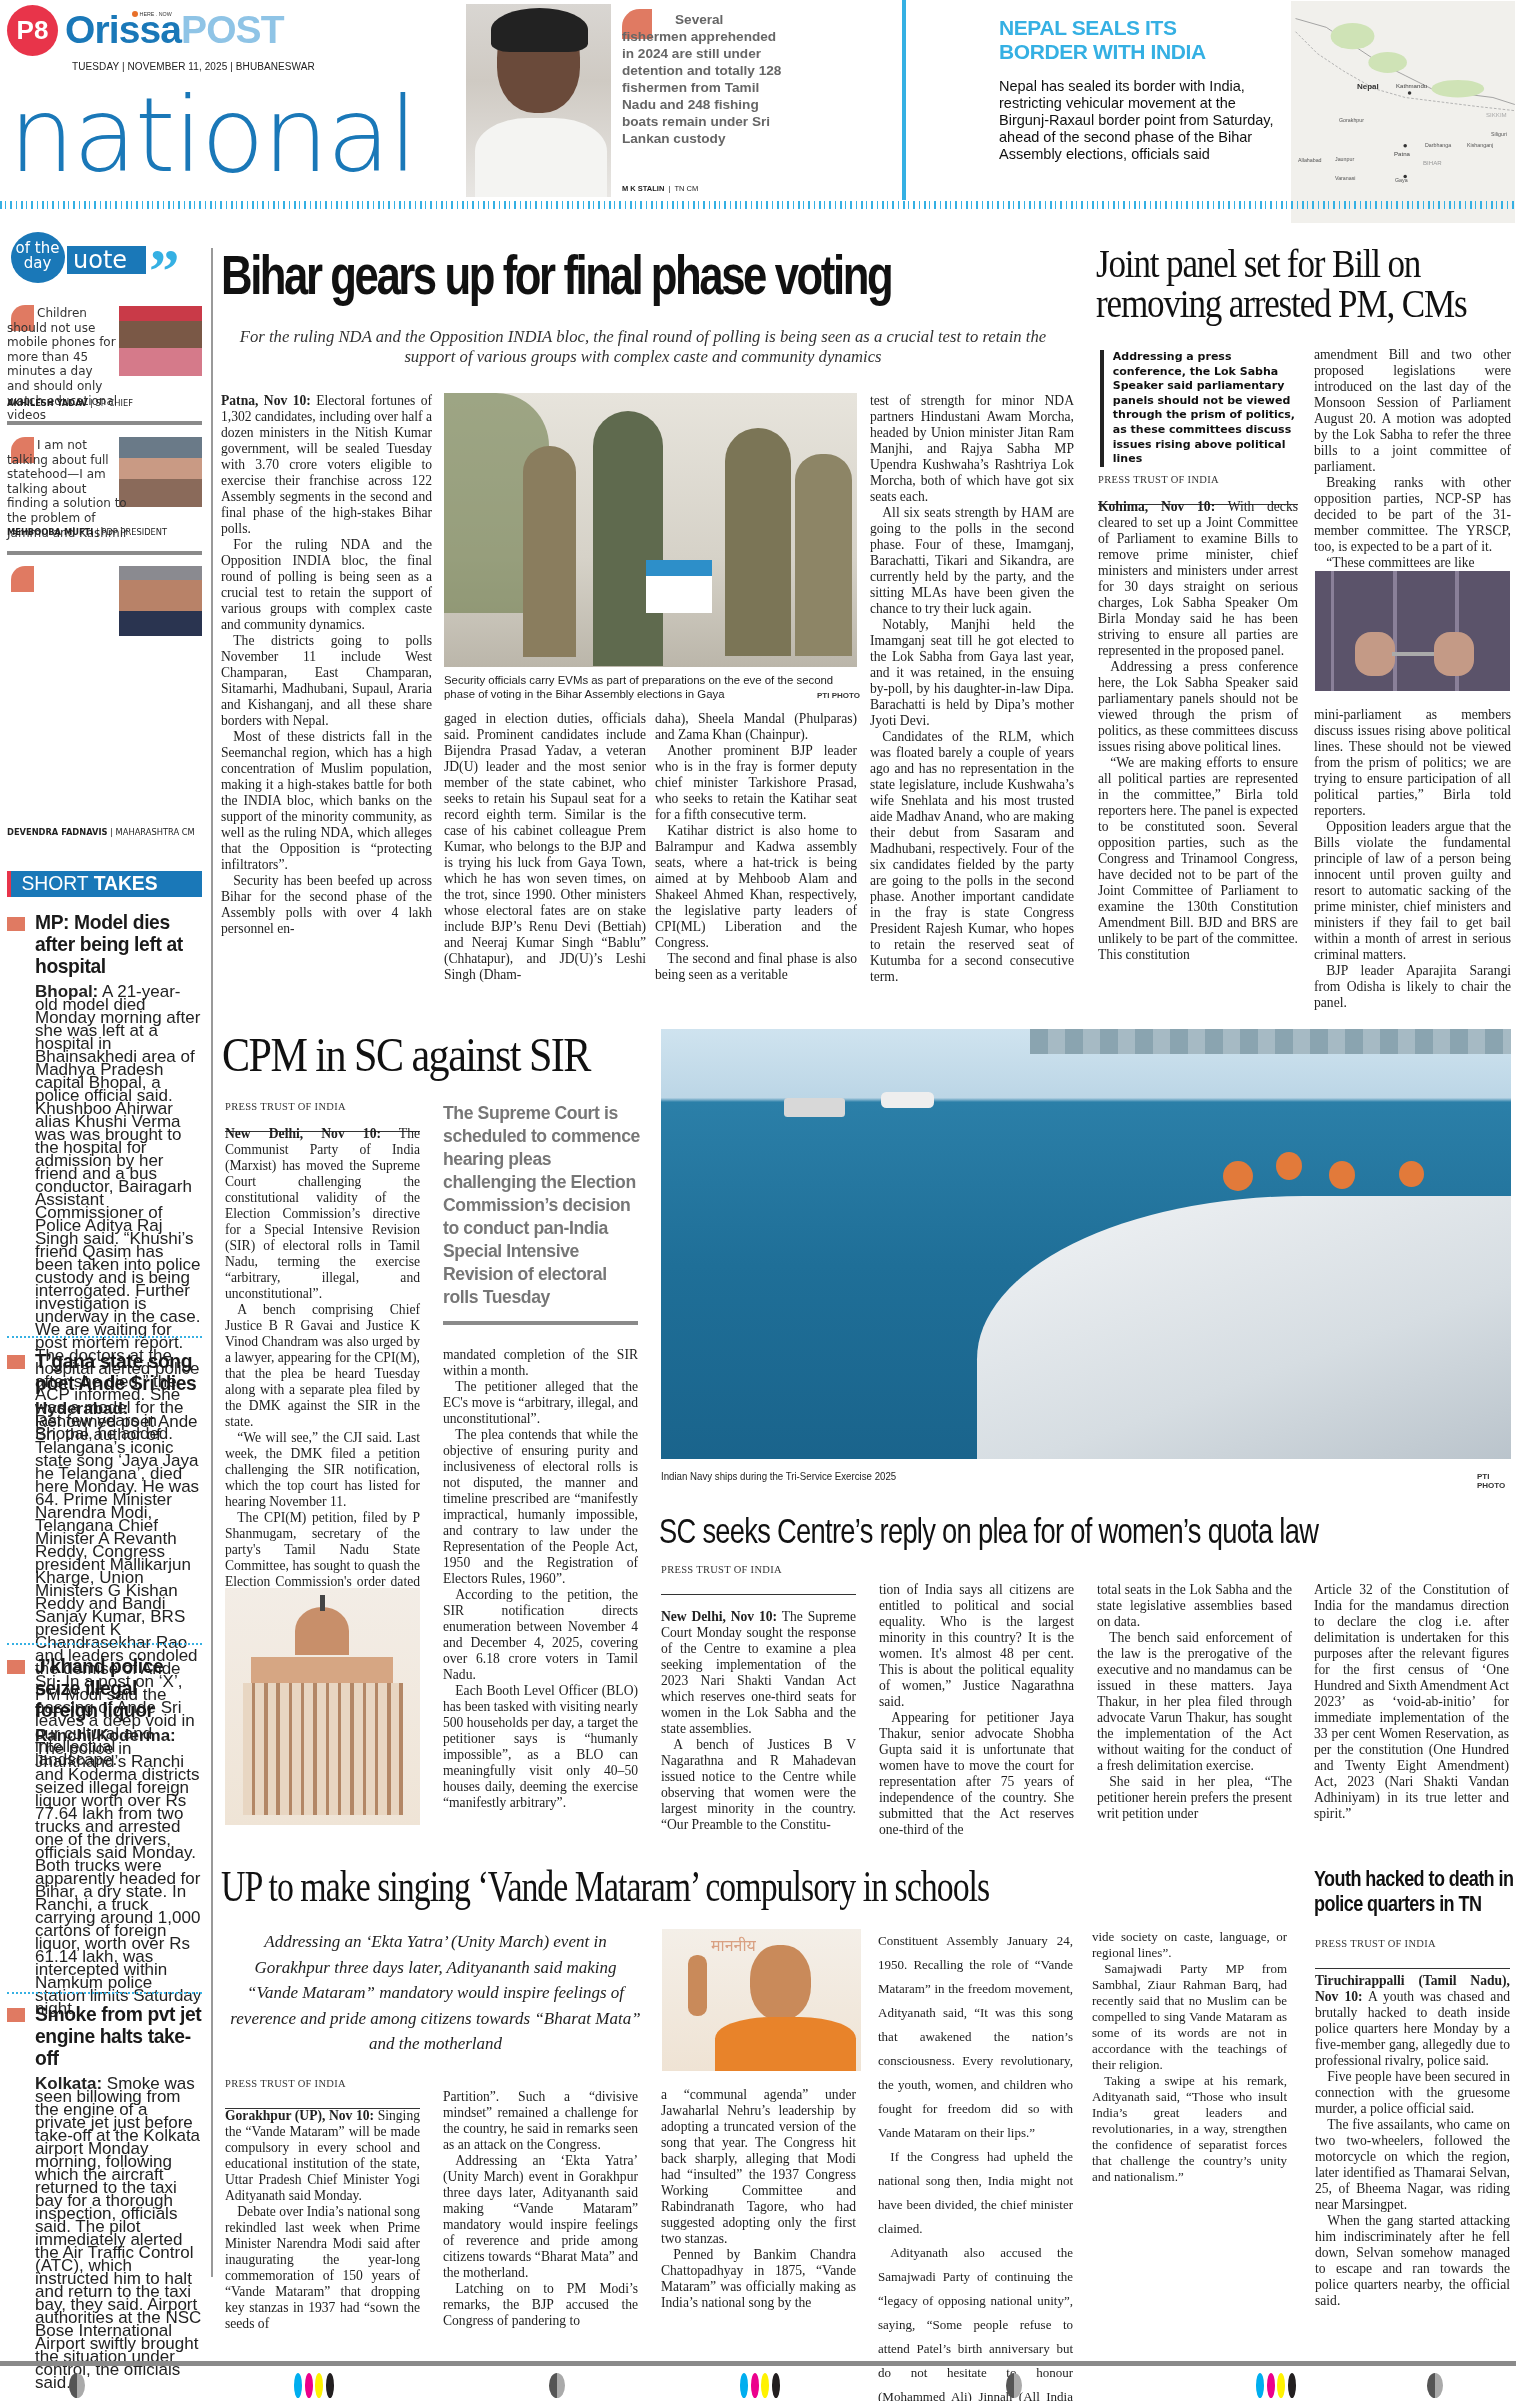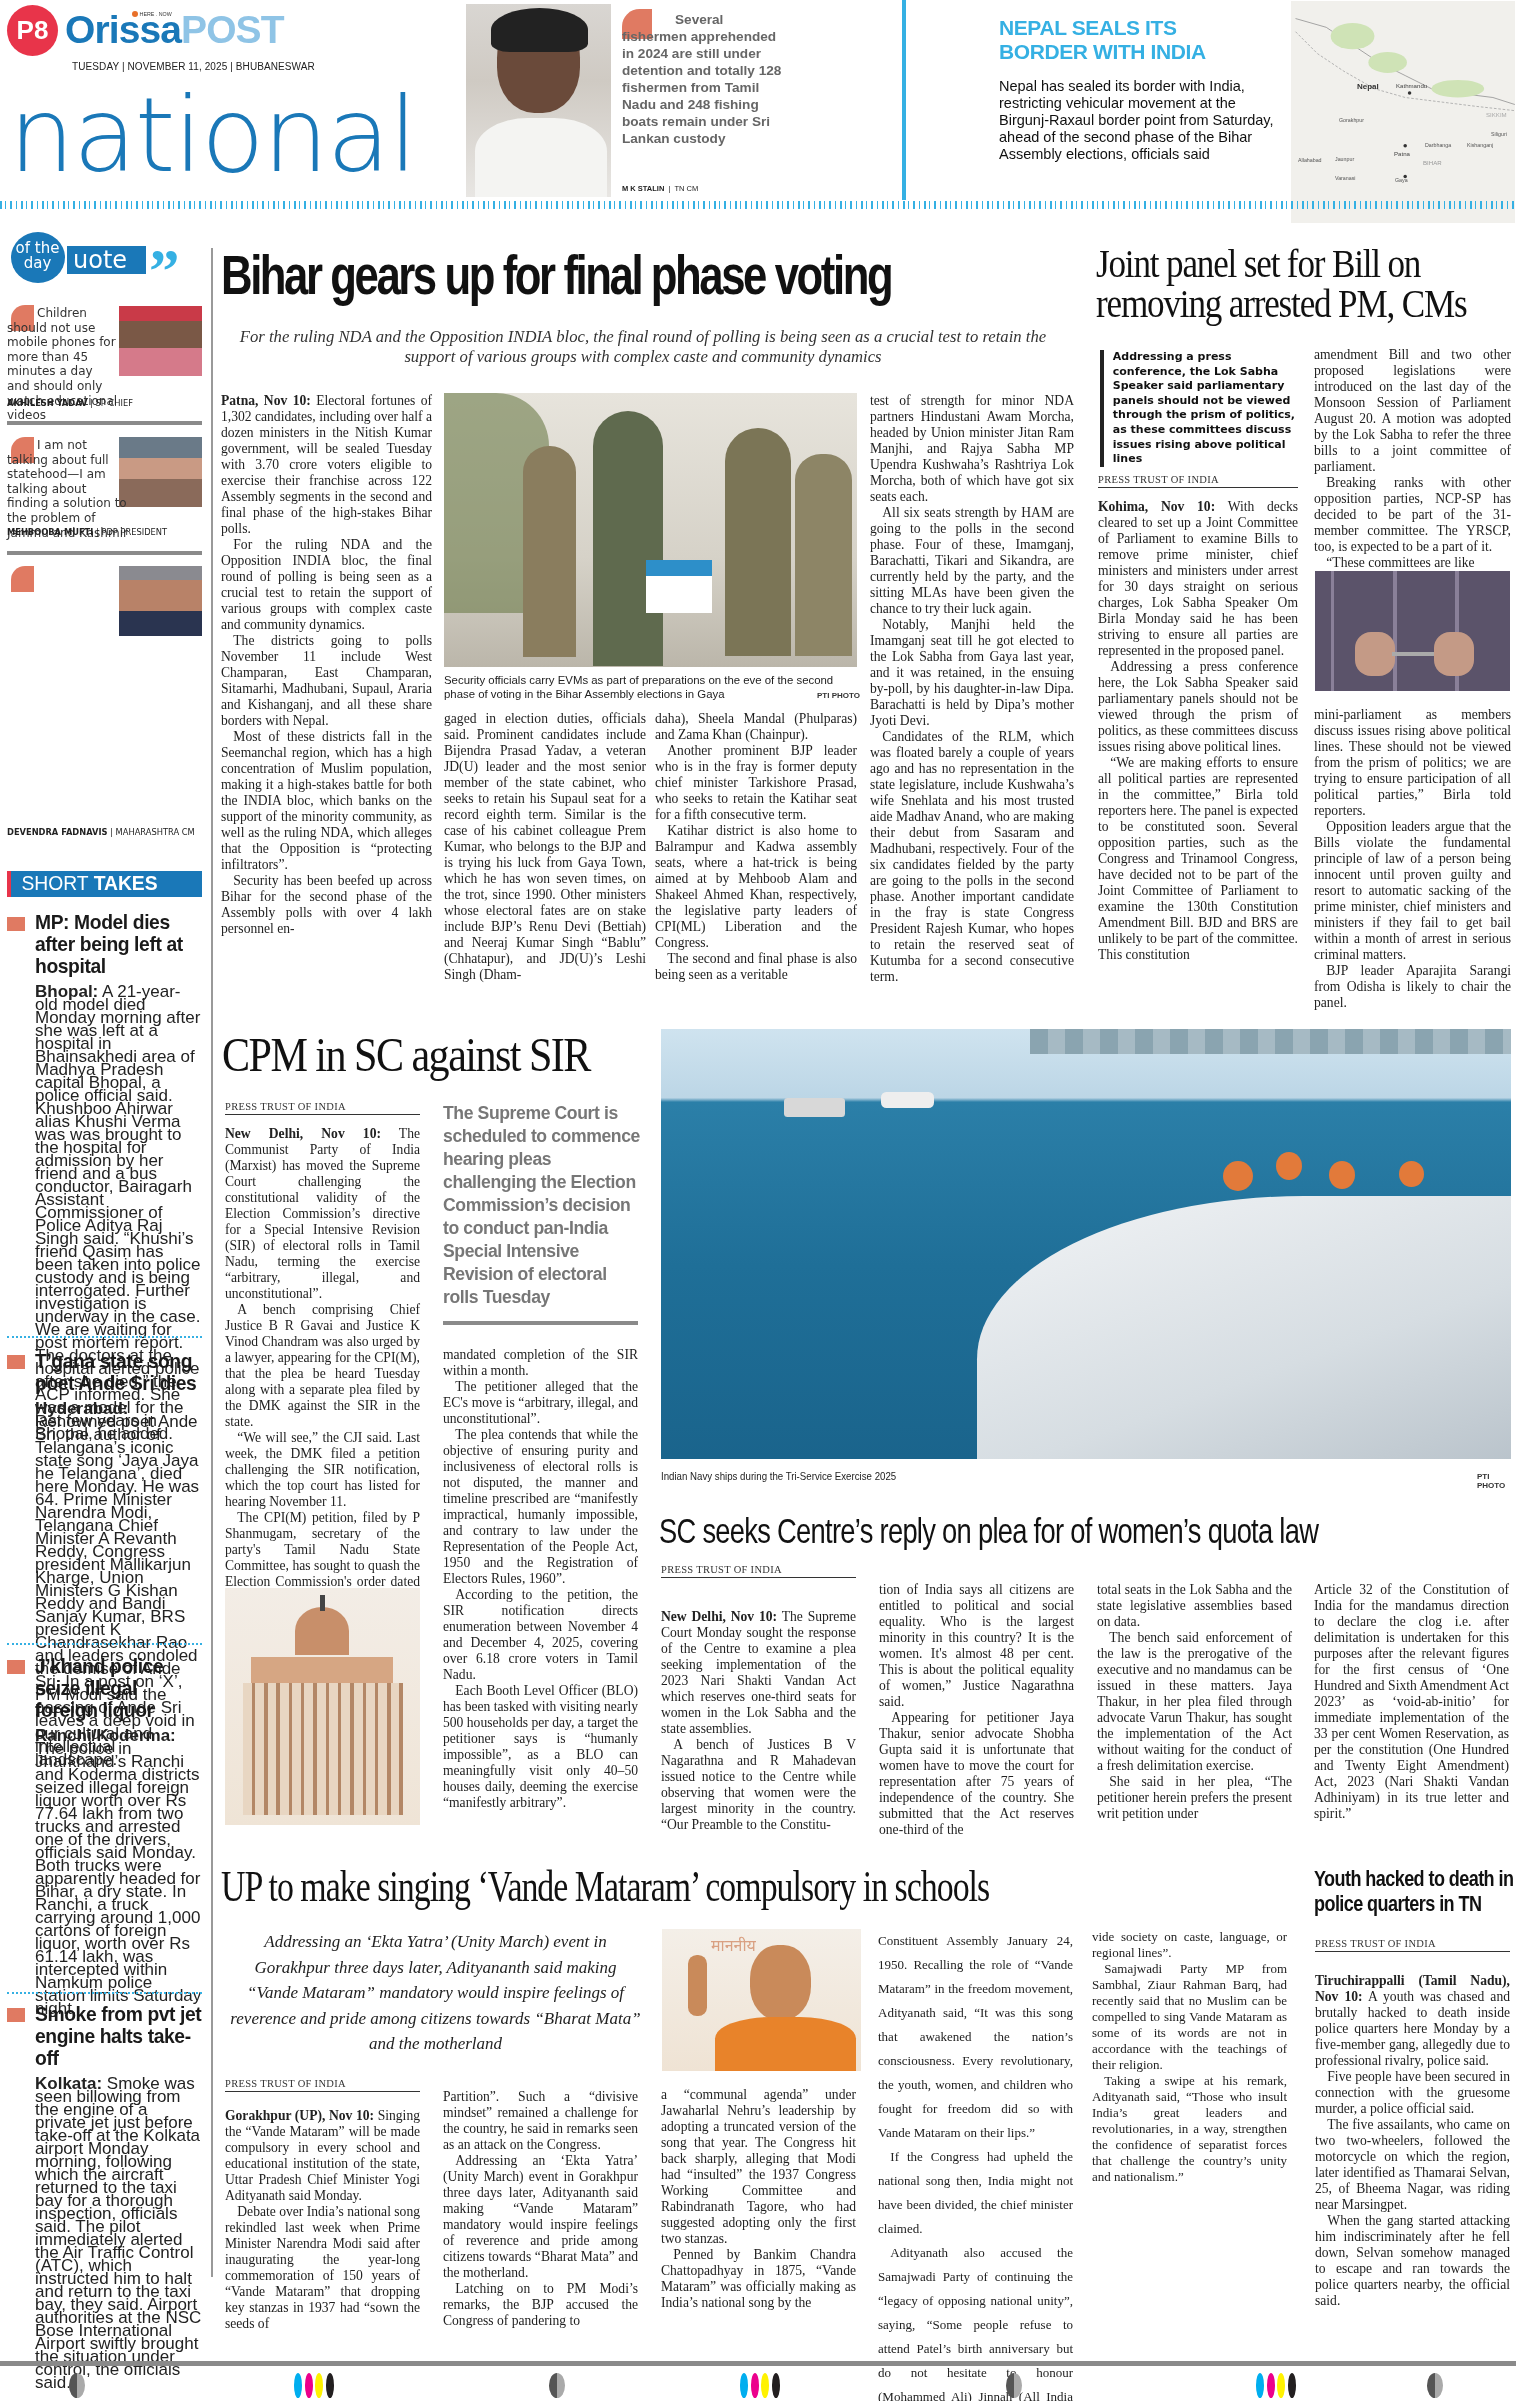--- a/index.html
+++ b/index.html
@@ -4,21 +4,21 @@
 <style>
 *{box-sizing:border-box;margin:0;padding:0}
 body{width:1517px;height:2401px;background:#fff;position:relative;overflow:hidden;font-family:"Liberation Serif",serif;color:#1a1a1a}
 .abs{position:absolute}
 .sans{font-family:"Liberation Sans",sans-serif}
 .body-text{font-family:"Liberation Serif",serif;font-size:13.6px;line-height:16px;text-align:justify;hyphens:auto;color:#222}
 .body-text p{text-indent:12.3px}
 .body-text p.first{text-indent:0}
 .dateline{font-weight:bold}
 .byline{font-family:"Liberation Serif",serif;font-size:10.5px;color:#333;letter-spacing:0.3px}
-.byline-rule{border-bottom:1.8px solid #333;padding-bottom:2px}
+.byline-rule{border-bottom:1.8px solid #333;padding-bottom:19px}
 .photo{overflow:hidden}
 .caption{font-family:"Liberation Sans",sans-serif;font-size:11.4px;line-height:14px;color:#222}
 .credit{font-family:"Liberation Sans",sans-serif;font-size:8px;color:#333;font-weight:bold}
 .dotrule{border-top:2.6px dotted #35b0e3;height:0}
 .graybar{background:#8a8a8a;height:5.3px}
 .st-body{font-family:Liberation Sans, sans-serif;font-size:17px;line-height:13px;color:#222}
 .st-head{font-family:"Liberation Sans",sans-serif;font-weight:bold;font-size:19.3px;line-height:22px;color:#1a1a1a;letter-spacing:-0.4px}
 .st-sq{width:17.6px;height:14px;background:#e07a62}
 .quote-text{font-family:"DejaVu Sans",sans-serif;font-size:12px;line-height:14.6px;color:#333}
 .quote-by{font-family:"DejaVu Sans",sans-serif;font-size:8.3px;color:#222}

